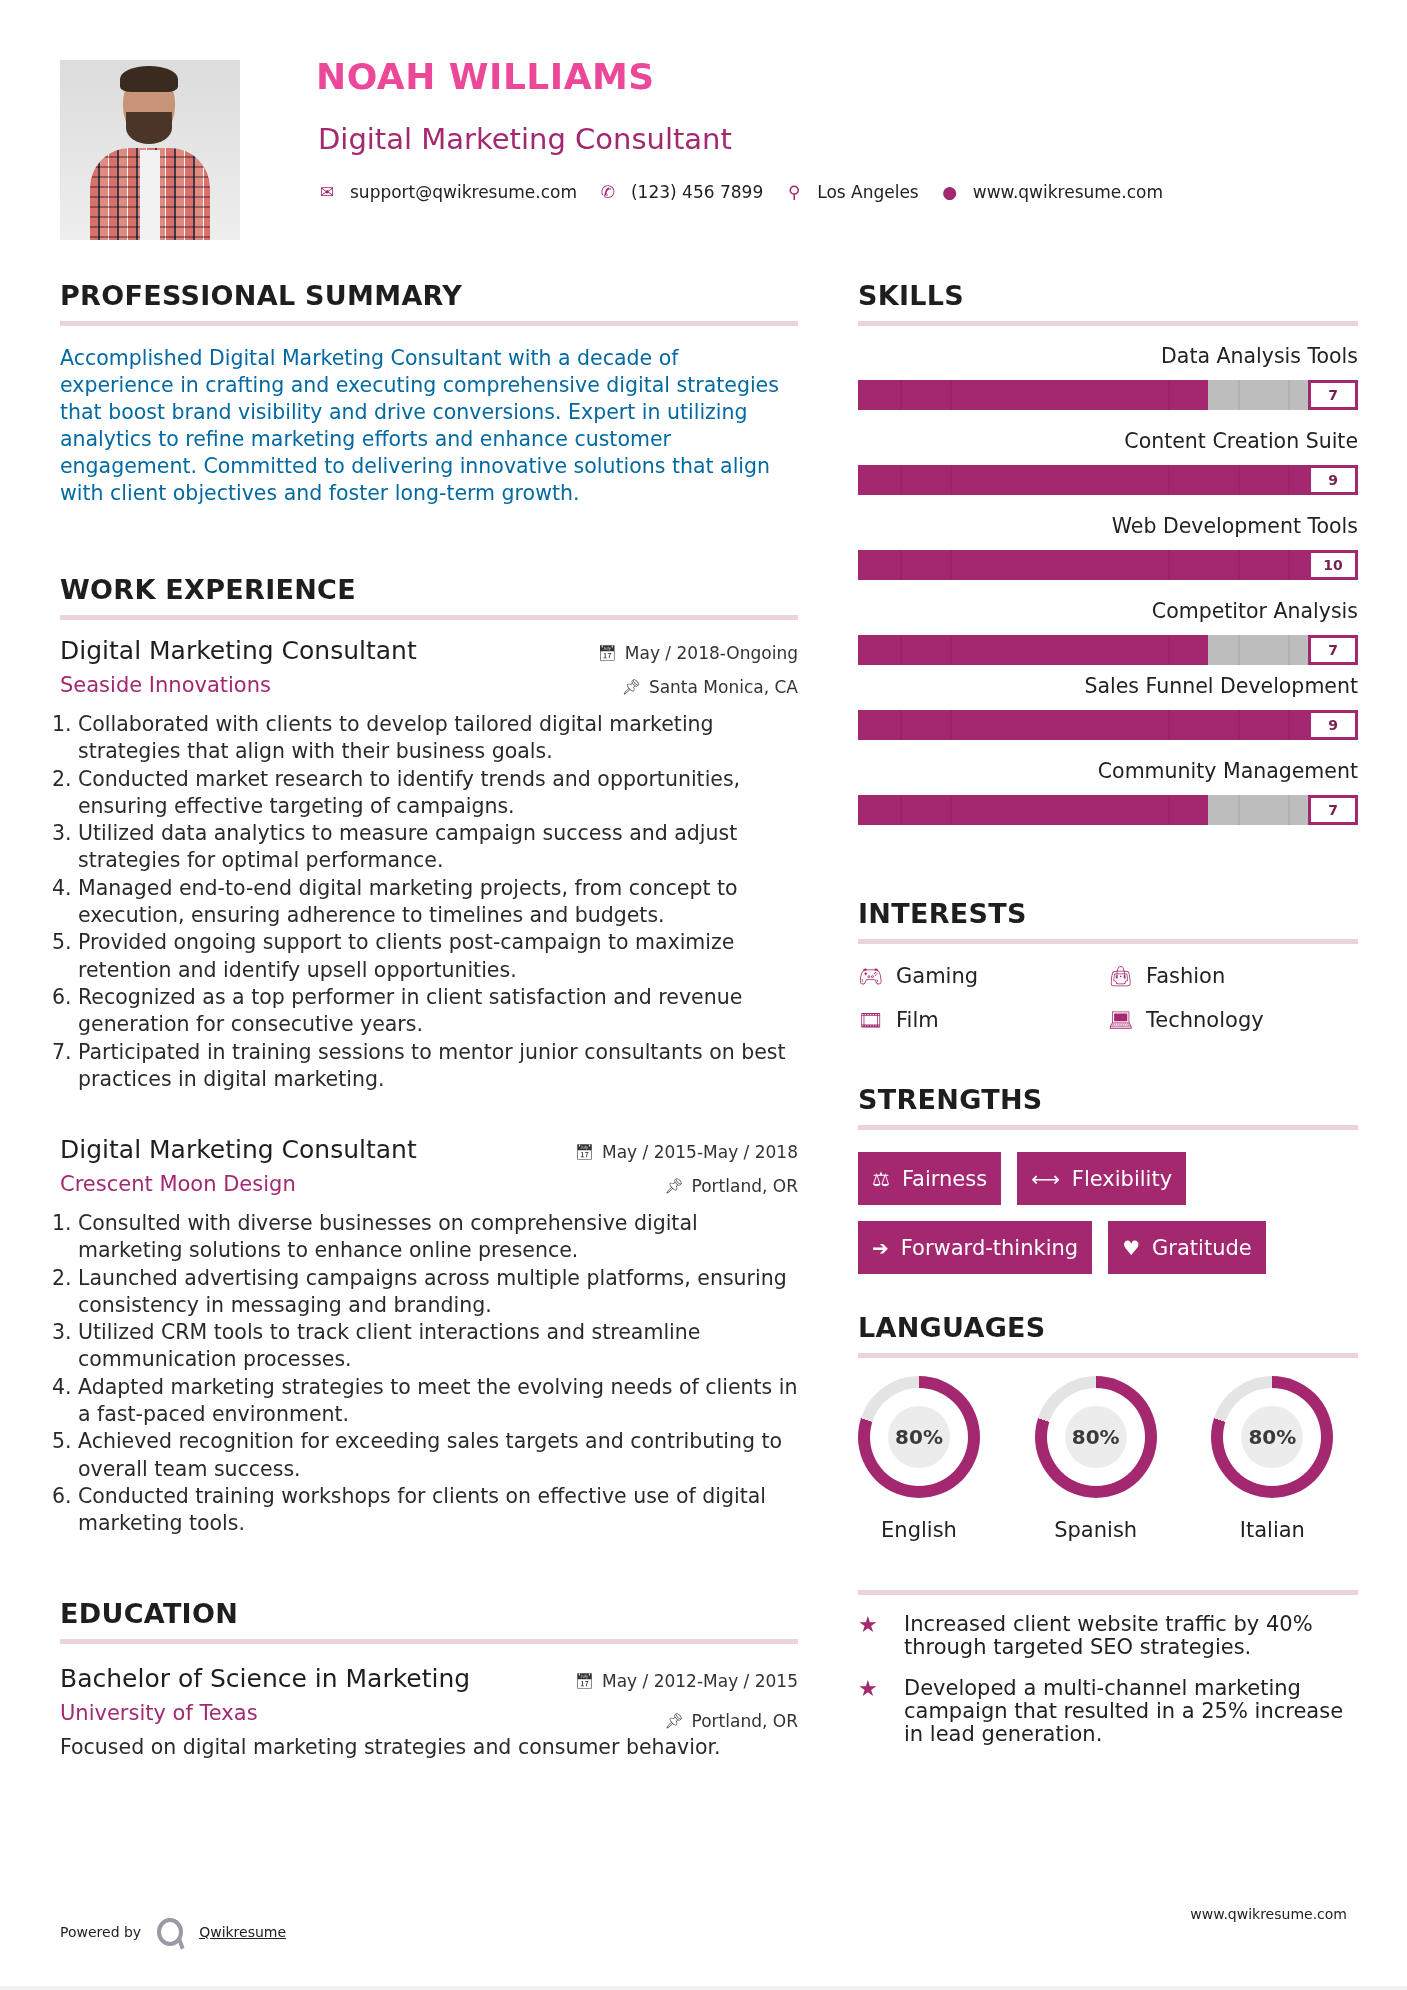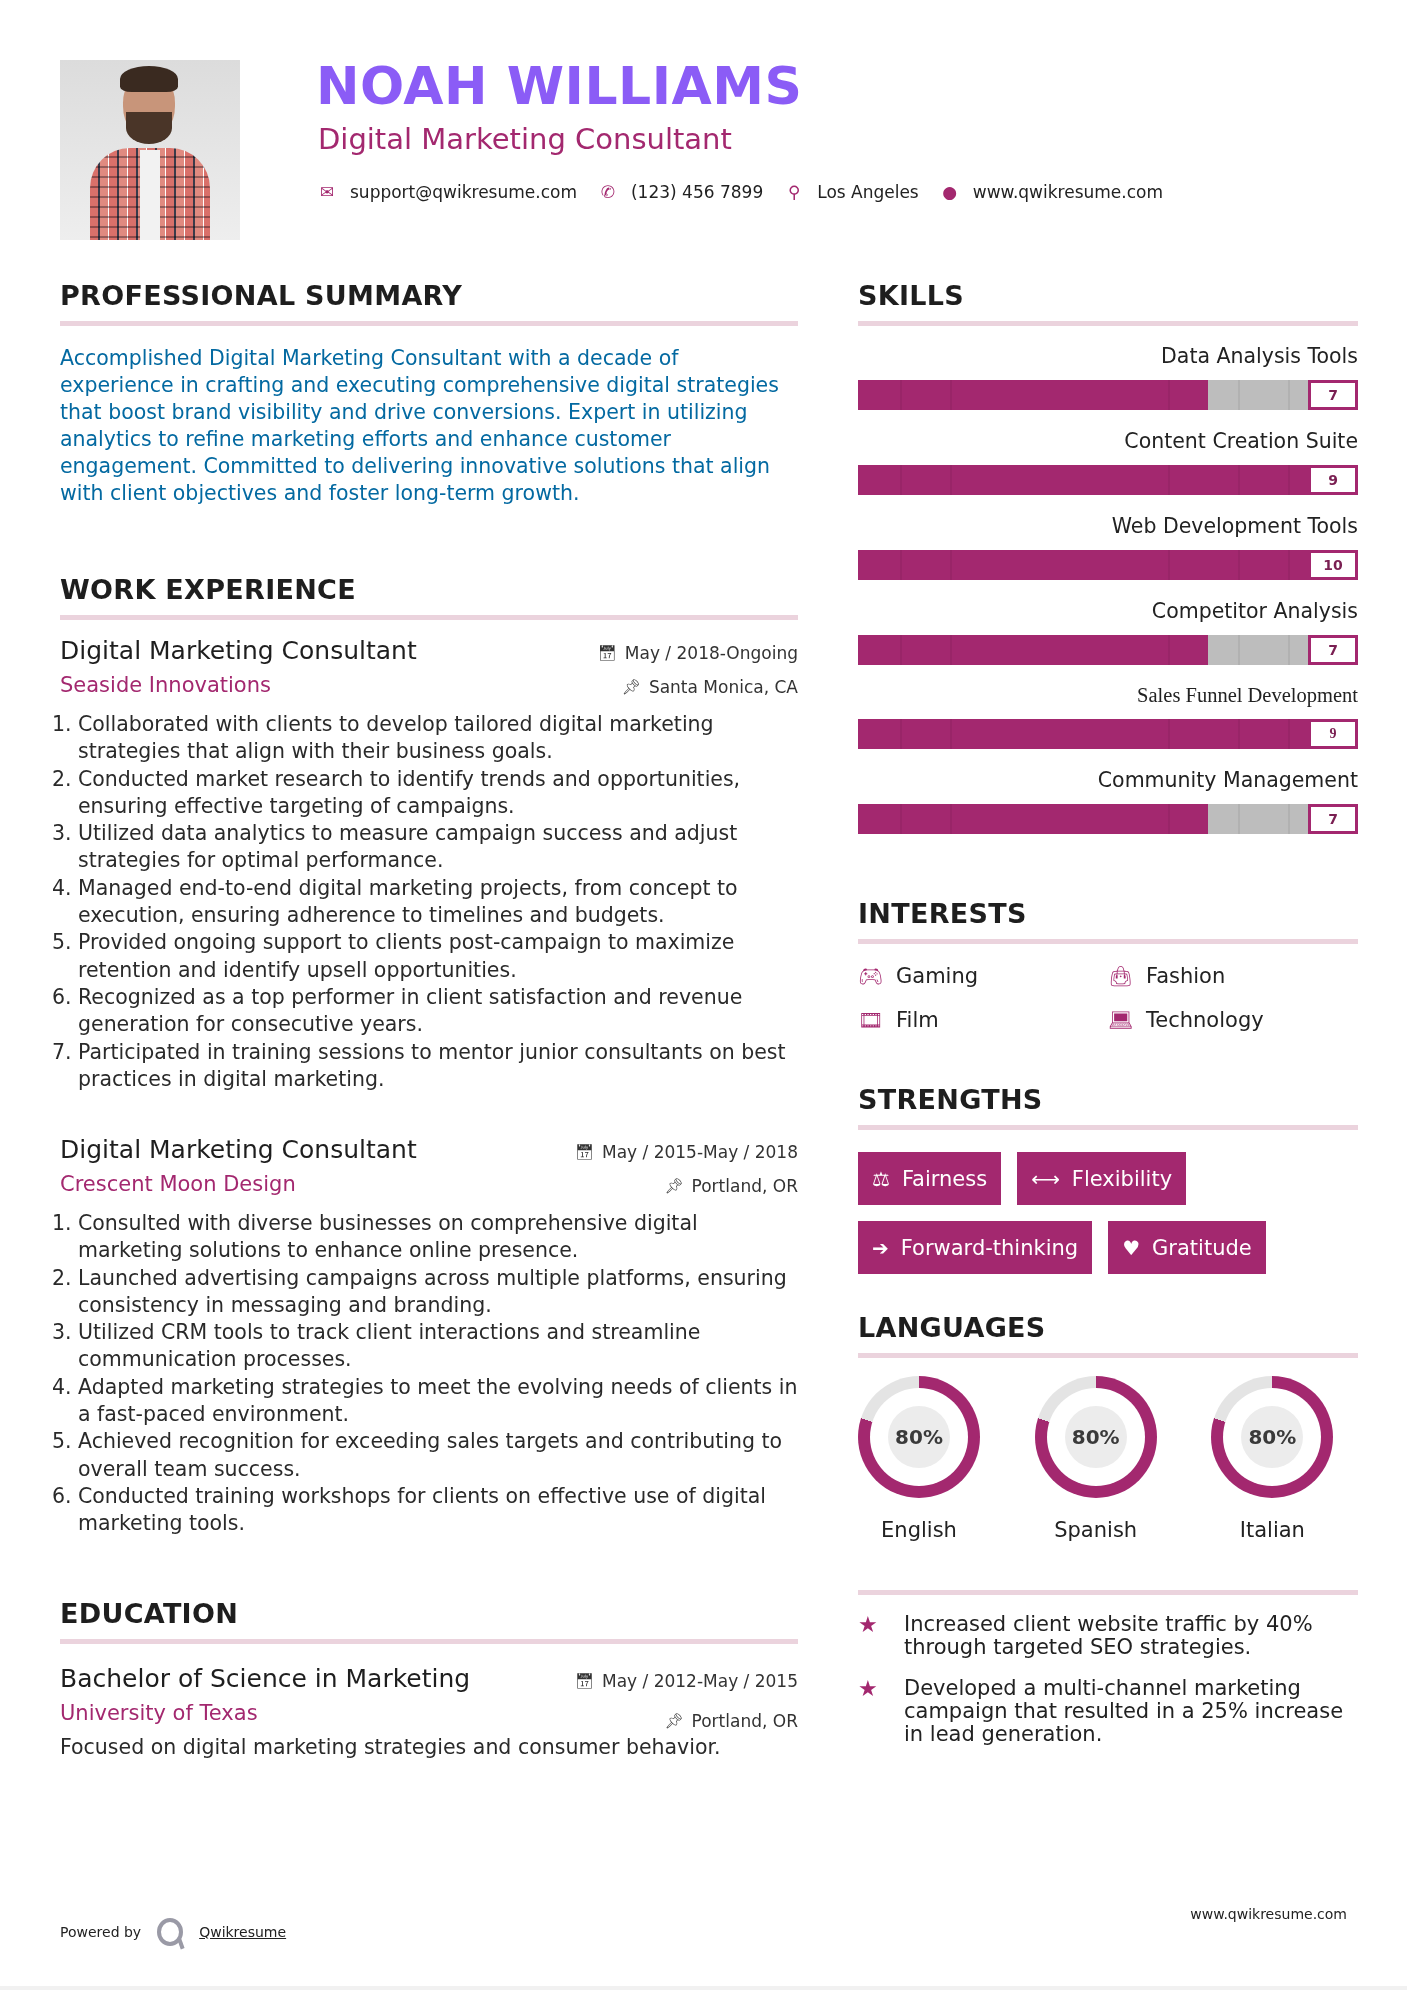--- a/index.html
+++ b/index.html
@@ -9,21 +9,21 @@
 
   .photo { position: absolute; left: 60px; top: 60px; width: 180px; height: 180px; background: linear-gradient(180deg,#dcdcdc,#eeeeee); overflow: hidden; }
   .photo .head { position: absolute; left: 63px; top: 12px; width: 52px; height: 68px; border-radius: 45% 45% 50% 50%; background: #c8957a; }
   .photo .hair { position: absolute; left: 60px; top: 6px; width: 58px; height: 26px; border-radius: 50% 50% 20% 20%; background: #3a2a20; }
   .photo .beard { position: absolute; left: 66px; top: 52px; width: 46px; height: 32px; border-radius: 0 0 50% 50%; background: #4a3528; }
   .photo .shirt { position: absolute; left: 30px; top: 88px; width: 120px; height: 100px; border-radius: 40px 40px 0 0;
     background: repeating-linear-gradient(90deg,#d9706a 0 8px,#3b3b4a 8px 10px,#e08a80 10px 18px,#fff 18px 19px),
                 repeating-linear-gradient(0deg,rgba(40,40,60,.4) 0 2px,transparent 2px 10px); background-blend-mode: multiply; }
   .photo .tee { position: absolute; left: 80px; top: 90px; width: 20px; height: 100px; background: #f2f2f2; }
 
-  .name { position: absolute; left: 316px; top: 56px; font-size: 52px; font-weight: bold; letter-spacing: 0.5px; color: #8b5cf6; }
+  .name { position: absolute; left: 316px; top: 56px; font-size: 36px; font-weight: bold; letter-spacing: 0.5px; color: #ec4899; }
   .title { position: absolute; left: 318px; top: 122px; font-size: 29px; color: var(--accent); }
   .contacts { position: absolute; left: 318px; top: 182px; display: flex; align-items: center; font-size: 17px; color: #222; }
   .contacts .ic { color: var(--accent); margin-right: 14px; font-size: 17px; width: 18px; text-align: center; }
   .contacts .txt { margin-right: 22px; }
 
   .col-left { position: absolute; left: 60px; width: 738px; }
   .col-right { position: absolute; left: 858px; width: 500px; }
   .sec-h { font-size: 27px; font-weight: bold; color: #1e1e1e; letter-spacing: 0.3px; }
   .rule { height: 5px; background: var(--rule); margin-top: 10px; }
 
@@ -225,21 +225,21 @@
           <div class="seg fill" style="width: 350px;"></div>
           <div class="seg empty" style="width: 150px;"></div>
           <div class="tick" style="left: 42px;"></div>
           <div class="tick" style="left: 92px;"></div>
           <div class="tick" style="left: 310px;"></div>
           <div class="tick" style="left: 380px;"></div>
           <div class="tick" style="left: 430px;"></div>
           <div class="score">7</div>
         </div>
       </div>
-      <div class="skill" style="margin-top: 19px; font-family: Liberation Serif, serif;">
+      <div class="skill" style="margin-top: 9px;">
         <div class="skill-label">Sales Funnel Development</div>
         <div class="bar">
           <div class="seg fill" style="width: 450px;"></div>
           <div class="seg empty" style="width: 50px;"></div>
           <div class="tick" style="left: 42px;"></div>
           <div class="tick" style="left: 92px;"></div>
           <div class="tick" style="left: 310px;"></div>
           <div class="tick" style="left: 380px;"></div>
           <div class="tick" style="left: 430px;"></div>
           <div class="score">9</div>

